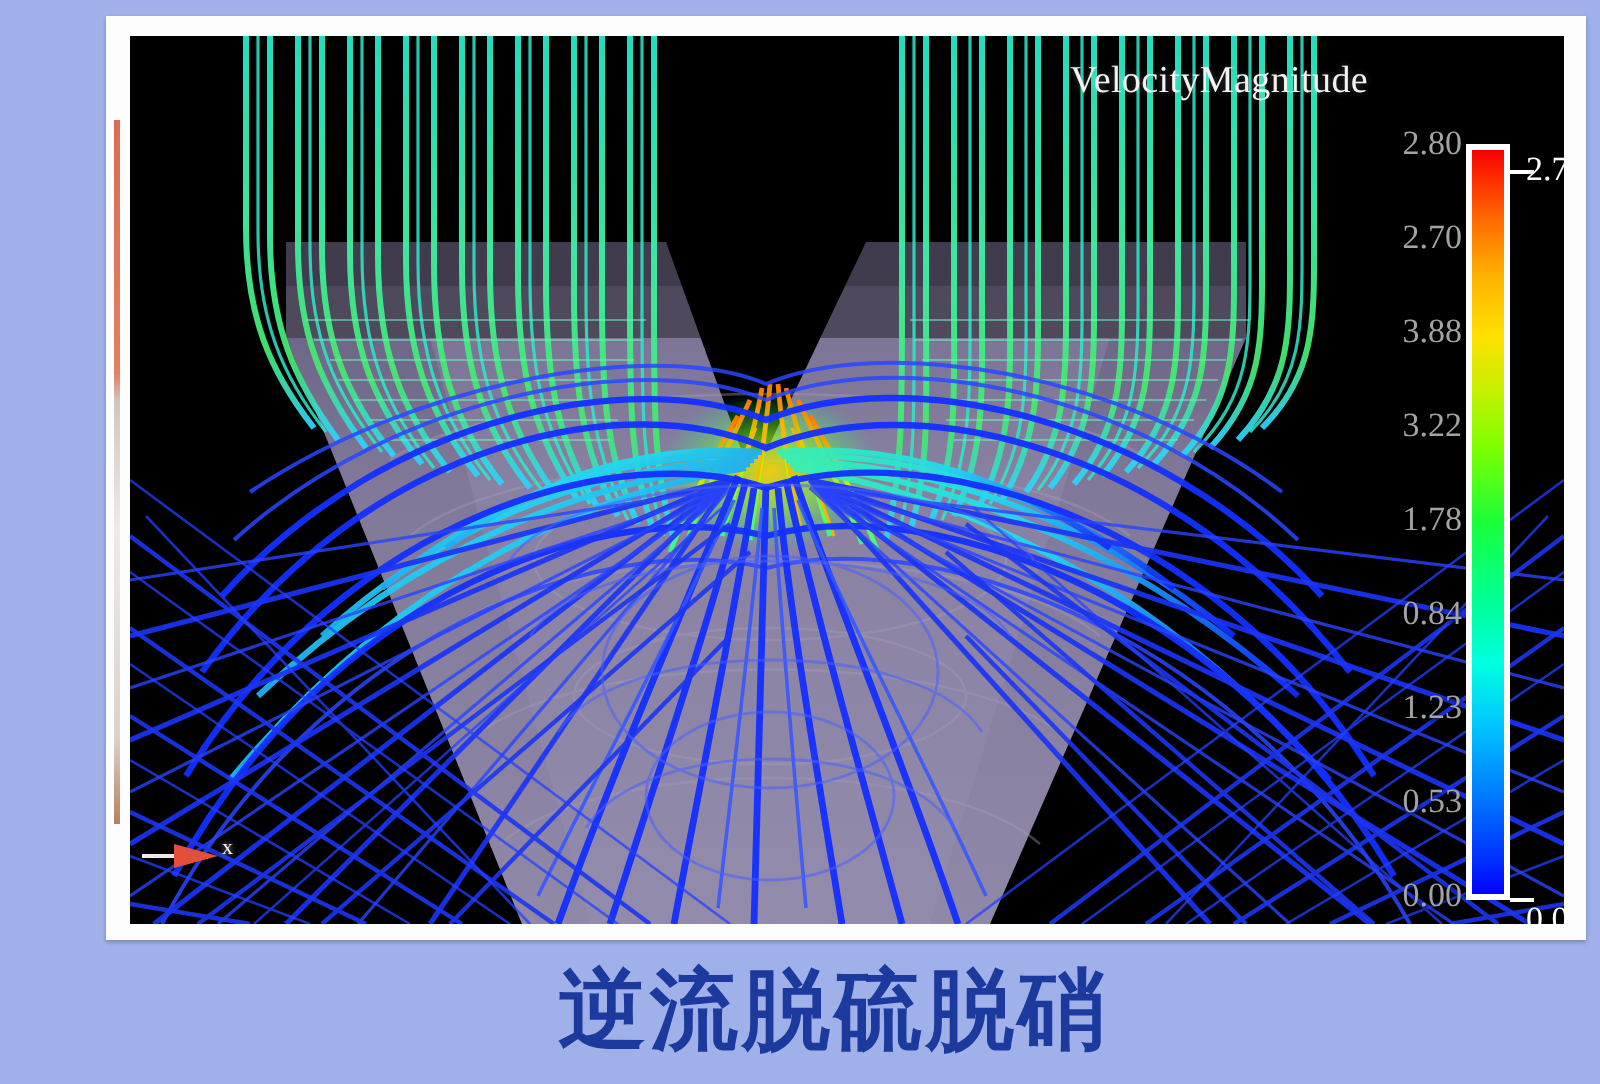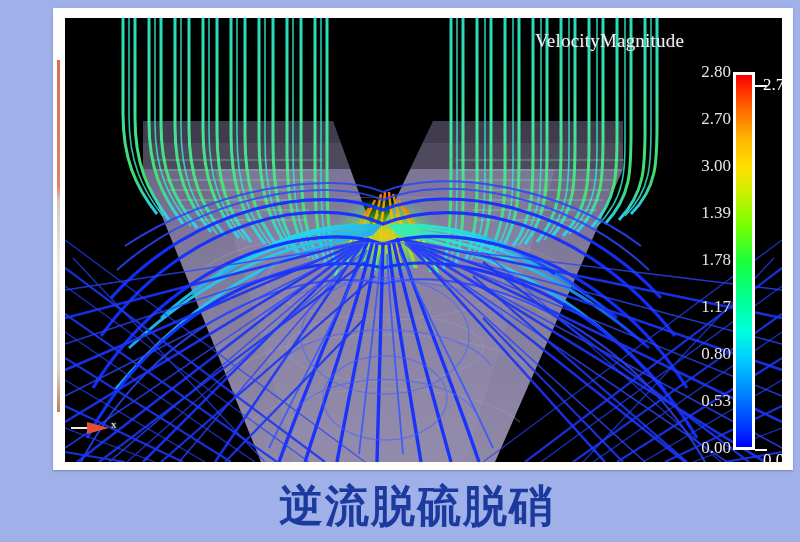--- a/index.html
+++ b/index.html
@@ -64,21 +64,21 @@
       #c8f000 68%,
       #ffe000 75%,
       #ffb400 83%,
       #ff7000 90%,
       #ff2e00 96%,
       #f50000 100%);
   }
   .cb-ticks{position:absolute;left:-40px;top:0;width:78px;height:398px;}
   .cb-tick{
     position:absolute;right:0;
-    color:#e5e5e5;
+    color:#a3a3a3;
     font-family:"Liberation Serif", serif;
     font-size:17px;
     text-shadow:0 1px 2px rgba(0,0,0,.9);
     transform:translateY(-50%);
     white-space:nowrap;
   }
   .cb-range{
     position:absolute;left:70px;
     color:#ffffff;
     font-family:"Liberation Serif", serif;
@@ -393,25 +393,25 @@
     </svg>
 
     <div class="cb-title">VelocityMagnitude</div>
 
     <div class="cb-wrap">
       <div class="cb-bar"></div>
 
       <div class="cb-ticks">
         <div class="cb-tick" style="top:8px">2.80</div>
         <div class="cb-tick" style="top:55px">2.70</div>
-        <div class="cb-tick" style="top:102px">3.00</div>
-        <div class="cb-tick" style="top:149px">1.39</div>
+        <div class="cb-tick" style="top:102px">3.88</div>
+        <div class="cb-tick" style="top:149px">3.22</div>
         <div class="cb-tick" style="top:196px">1.78</div>
-        <div class="cb-tick" style="top:243px">1.17</div>
-        <div class="cb-tick" style="top:290px">0.80</div>
+        <div class="cb-tick" style="top:243px">0.84</div>
+        <div class="cb-tick" style="top:290px">1.23</div>
         <div class="cb-tick" style="top:337px">0.53</div>
         <div class="cb-tick" style="top:384px">0.00</div>
       </div>
 
       <div class="cb-range-tick" style="top:21px"></div>
       <div class="cb-range" style="top:21px">2.74</div>
       <div class="cb-range-tick" style="top:385px"></div>
       <div class="cb-range" style="top:396px">0.00</div>
     </div>
 

